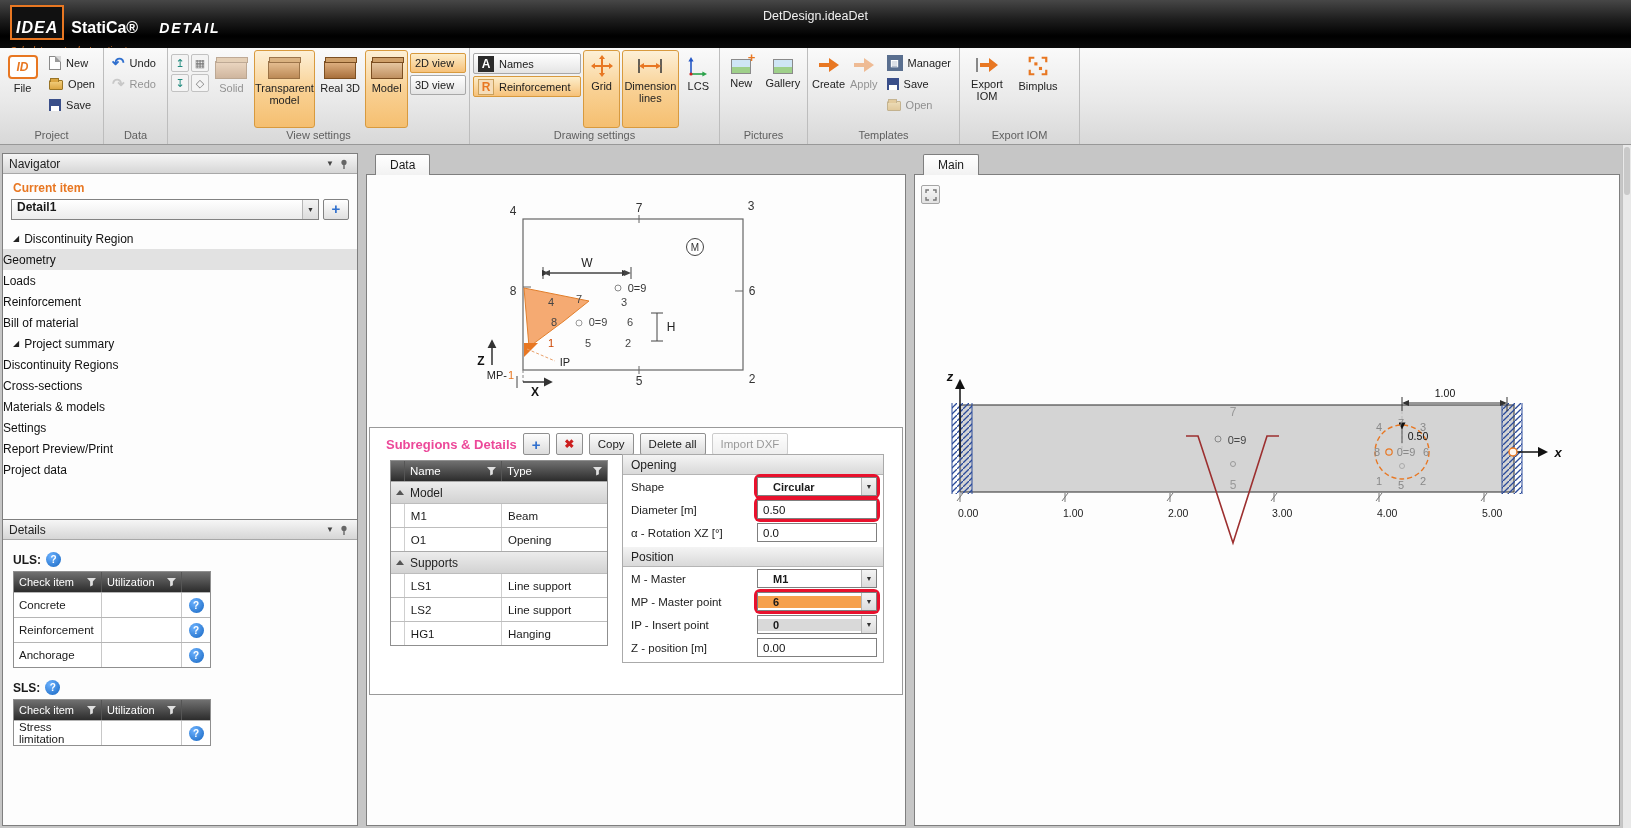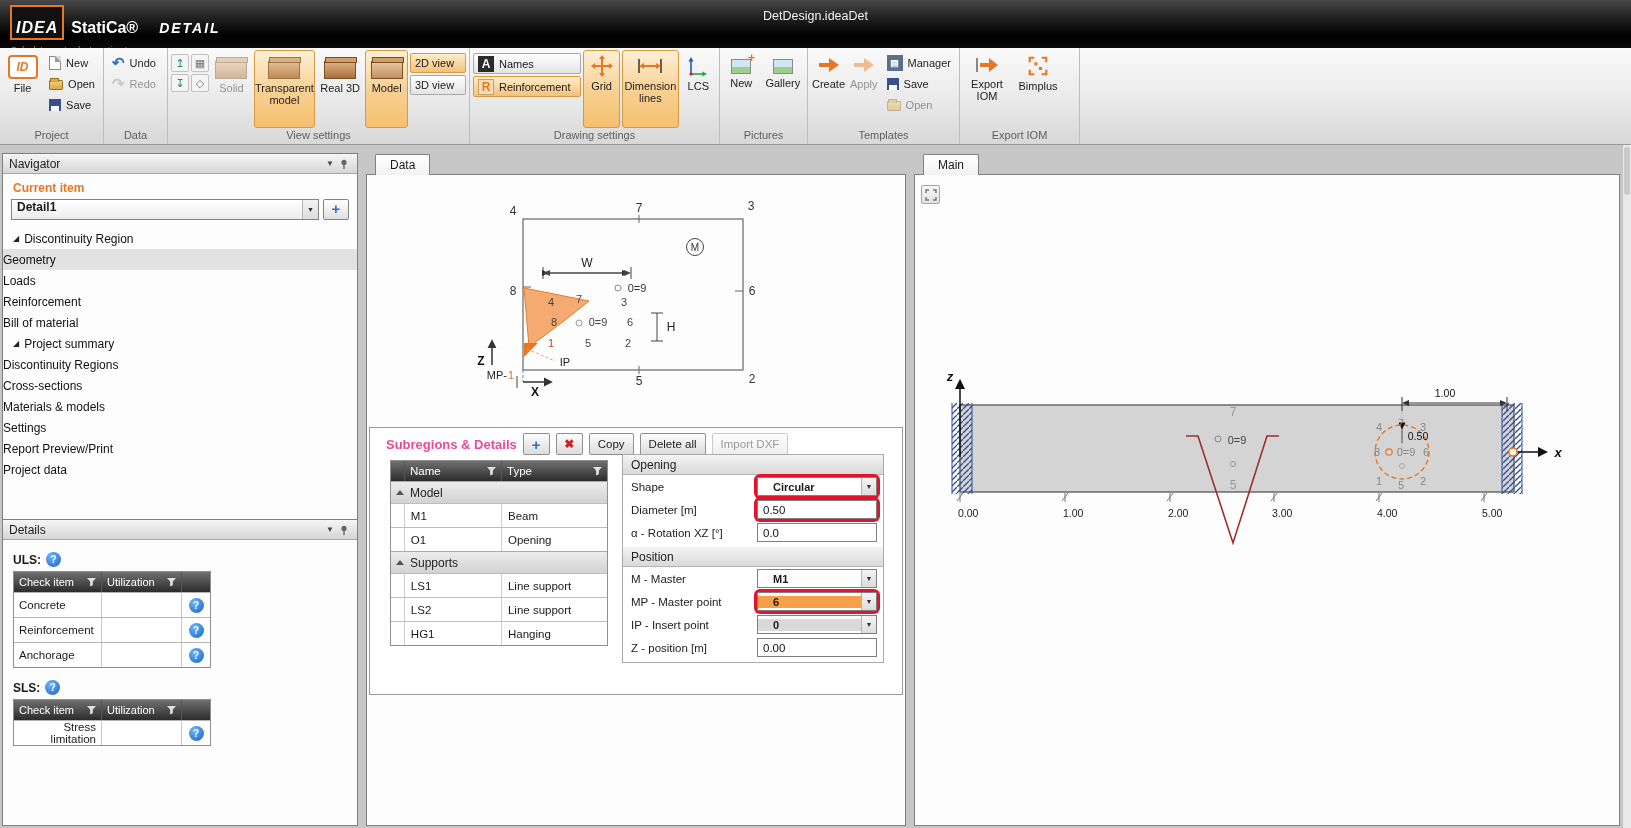--- a/index.html
+++ b/index.html
@@ -89,21 +89,21 @@
   
   .dsec { padding:6px 10px; }
   .dlabel { font-weight:bold; font-size:12px; display:flex; align-items:center; gap:5px; margin:6px 0 4px 0; }
   .dtab { border:1px solid #8f8f8f; display:inline-block; }
   .dhead { display:flex; }
   .dth { height:20px; background:linear-gradient(180deg,#707070,#2c2c2c); color:#fff; font-size:11px;
     display:flex; align-items:center; padding:0 5px; border-right:1px solid #555; }
   .dth .sp { flex:1; }
   .drow { display:flex; border-top:1px solid #b5b5b5; background:#fff; }
   .dtd { height:24px; display:flex; align-items:center; padding:0 5px; font-size:11.5px; border-right:1px solid #c8c8c8; }
-  .w1 { width:88px;text-align:right; } .w2 { width:80px; } .w3 { width:28px; justify-content:center; border-right:none; }
+  .w1 { width:88px; } .w2 { width:80px; } .w3 { width:28px; justify-content:center; border-right:none; }
 
   
   .tabbar { position:absolute; top:-21px; left:0; height:21px; display:flex; }
   .tab { height:21px; padding:0 14px; background:linear-gradient(180deg,#ffffff,#f2f2f2); border:1px solid #7f7f7f;
     border-bottom:none; display:flex; align-items:center; font-size:12px; margin-left:8px; border-radius:2px 2px 0 0; }
 
   
   .subbox { position:absolute; left:2px; right:2px; top:252px; height:268px; border:1px solid #9a9a9a; background:#fff; }
   .subtitle-row { position:absolute; left:16px; top:4px; height:24px; display:flex; align-items:center; gap:6px; }
   .subtitle { color:#ec4899; font-weight:bold; font-size:13px; }

